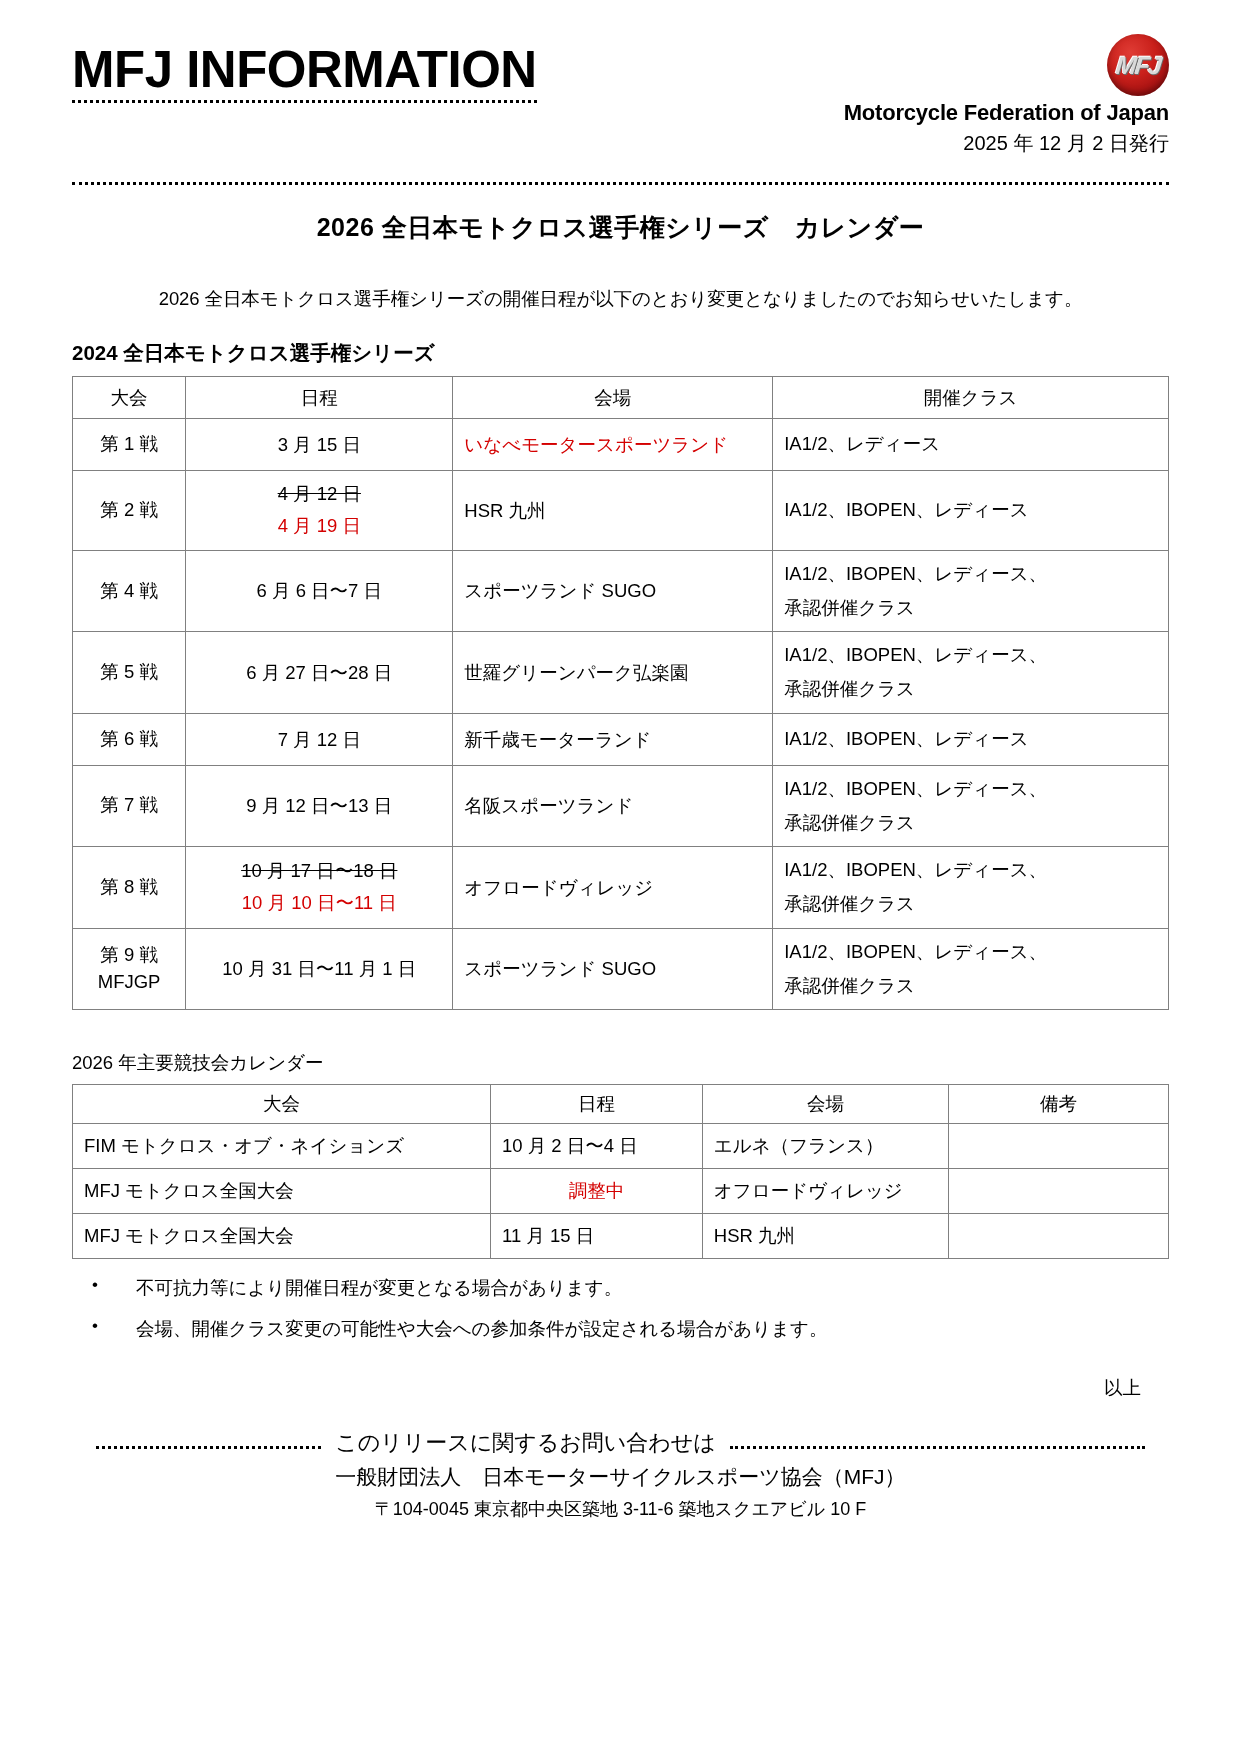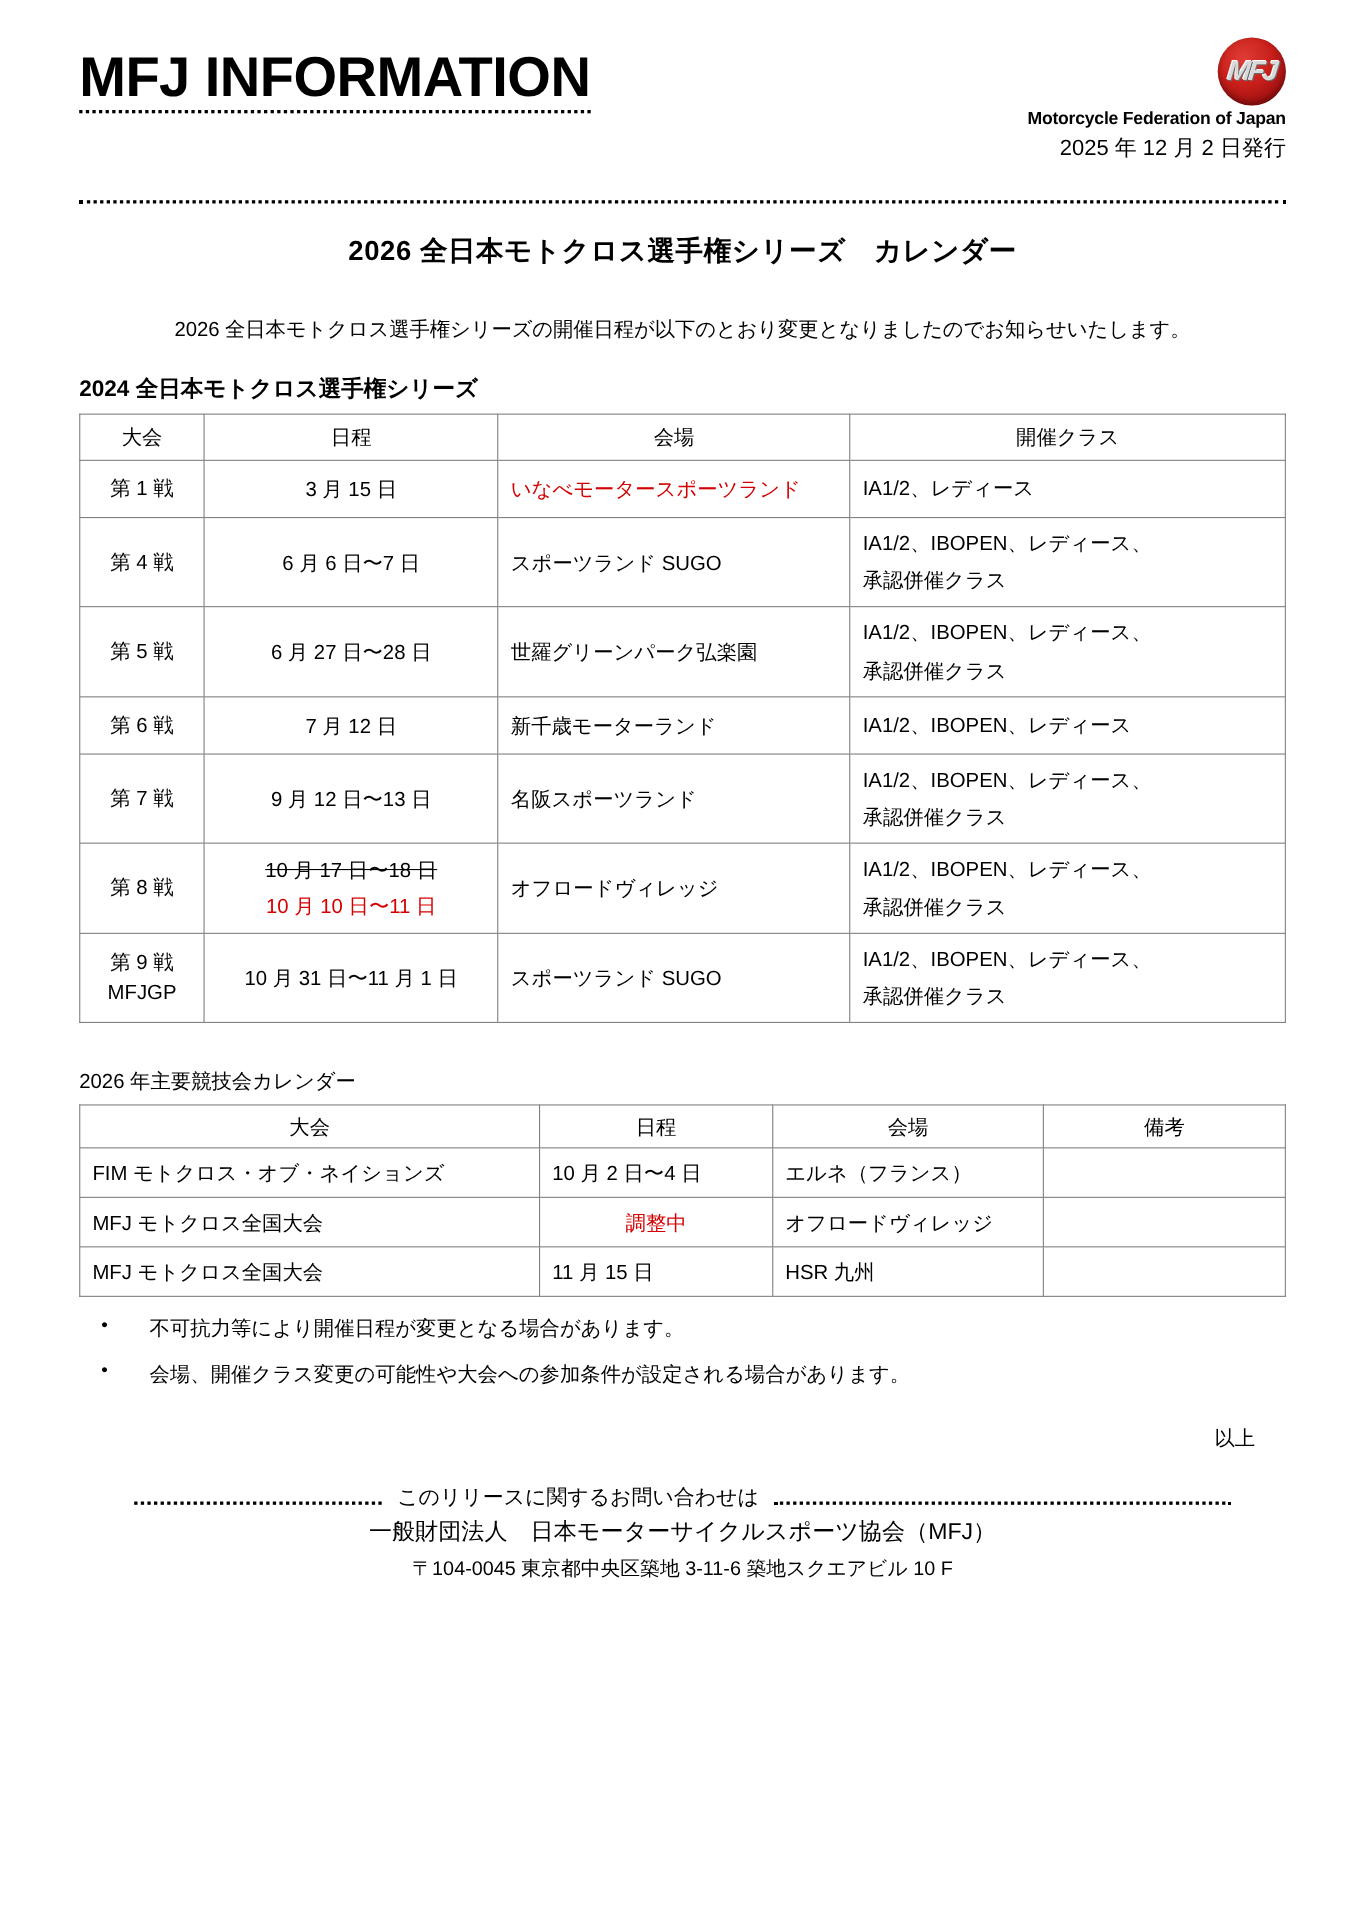--- a/index.html
+++ b/index.html
@@ -65,21 +65,21 @@
   .mfj-logo .glyph {
     font-size: 25px;
     font-weight: bold;
     font-style: italic;
     letter-spacing: -2px;
     color: #d9d9d9;
     text-shadow: 1px 1px 0 #6b6b6b, -1px -1px 0 #ffffff;
     transform: skewX(-6deg);
   }
   .fed-name {
-    font-size: 16px;
+    font-size: 22px;
     font-weight: bold;
     line-height: 1.25;
     letter-spacing: -0.2px;
   }
   .issue-date {
     font-size: 20px;
     line-height: 1.4;
     margin-top: 2px;
   }
   .dot-rule {
@@ -185,21 +185,21 @@
     margin-top: 34px;
     padding-right: 28px;
   }
 
   
   .footer { margin-top: 28px; text-align: center; }
   .footer-rule-row {
     display: flex;
     align-items: center;
     justify-content: center;
-    font-size: 19px;
+    font-size: 22px;
     gap: 0;
   }
   .fdots-left {
     flex: 0 0 225px;
     border-top: 3px dotted #000;
     height: 0;
     margin-top: 10px;
   }
   .fdots-right {
     flex: 0 0 415px;
@@ -266,20 +266,31 @@
 
       <tr>
         <td class="ev-cell">第 1 戦</td>
         <td class="date-single">3 月 15 日</td>
         <td class="cell-pad lft venue-red">いなべモータースポーツランド</td>
         <td class="class-cell">
           <span>IA1/2、レディース</span>
         </td>
       </tr>
 
+      <tr class="r-tall">
+        <td class="ev-cell">第 2 戦</td>
+        <td class="date-stack">
+          <div class="old-date">4 月 12 日</div>
+          <div class="new-date">4 月 19 日</div>
+        </td>
+        <td class="cell-pad lft">HSR 九州</td>
+        <td class="class-cell">
+          <span>IA1/2、IBOPEN、レディース</span>
+        </td>
+      </tr>
 
 
       <tr class="r-tall">
         <td class="ev-cell">第 4 戦</td>
         <td class="date-single">6 月 6 日〜7 日</td>
         <td class="cell-pad lft">スポーツランド SUGO</td>
         <td class="class-cell">
           <span class="class-line2">IA1/2、IBOPEN、レディース、</span>
           <span class="class-line2">承認併催クラス</span>
         </td>

